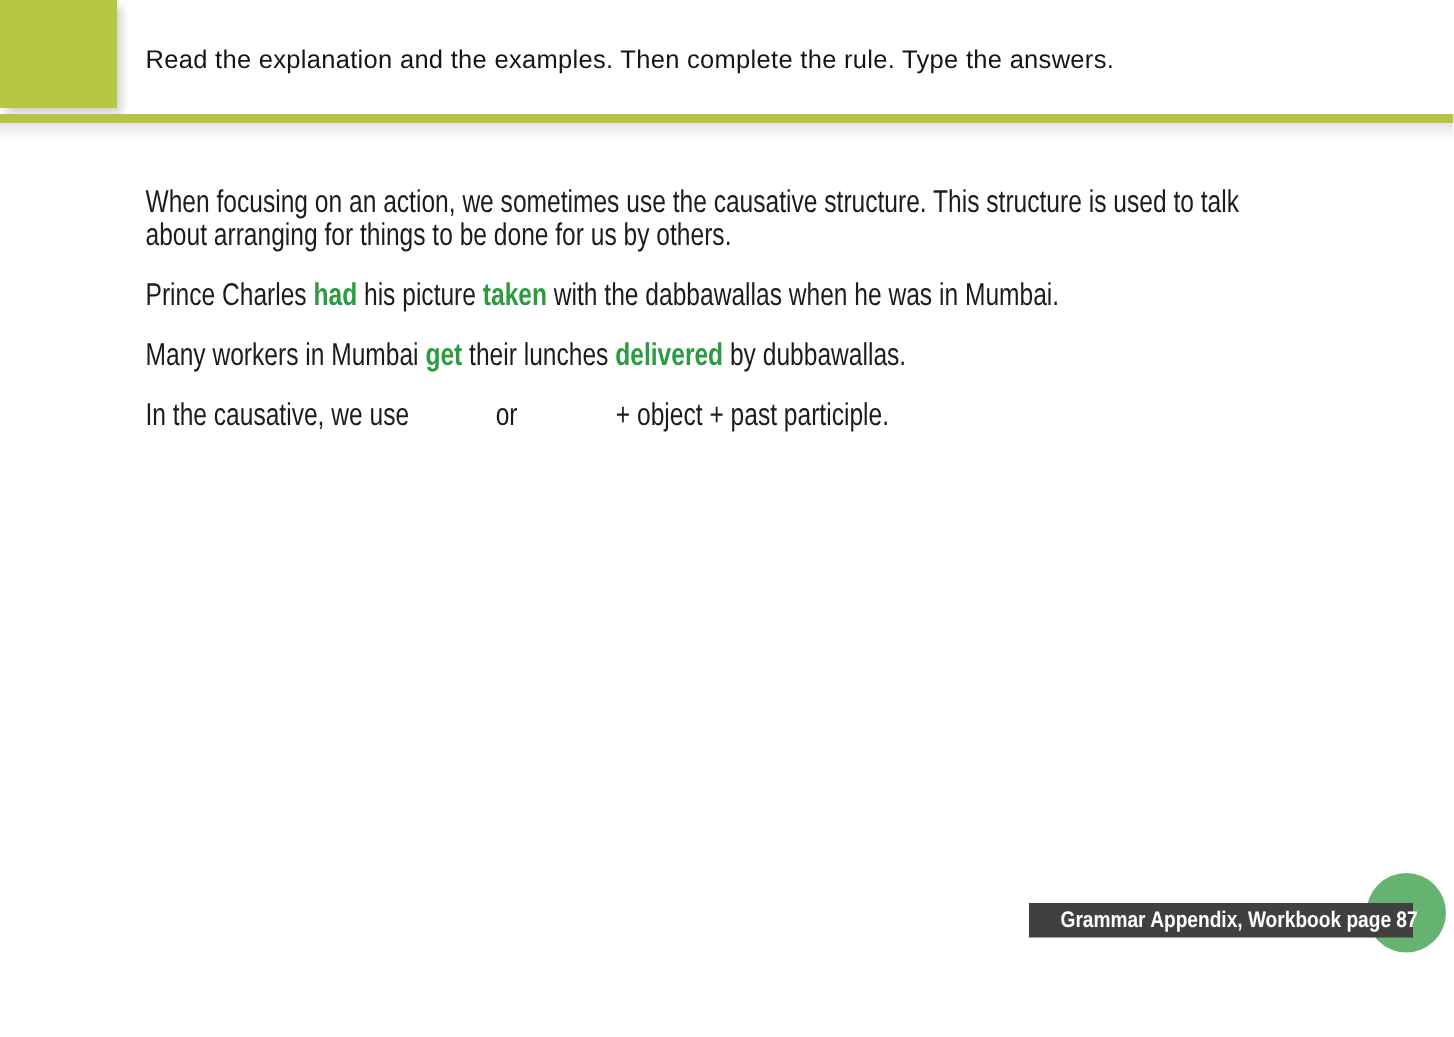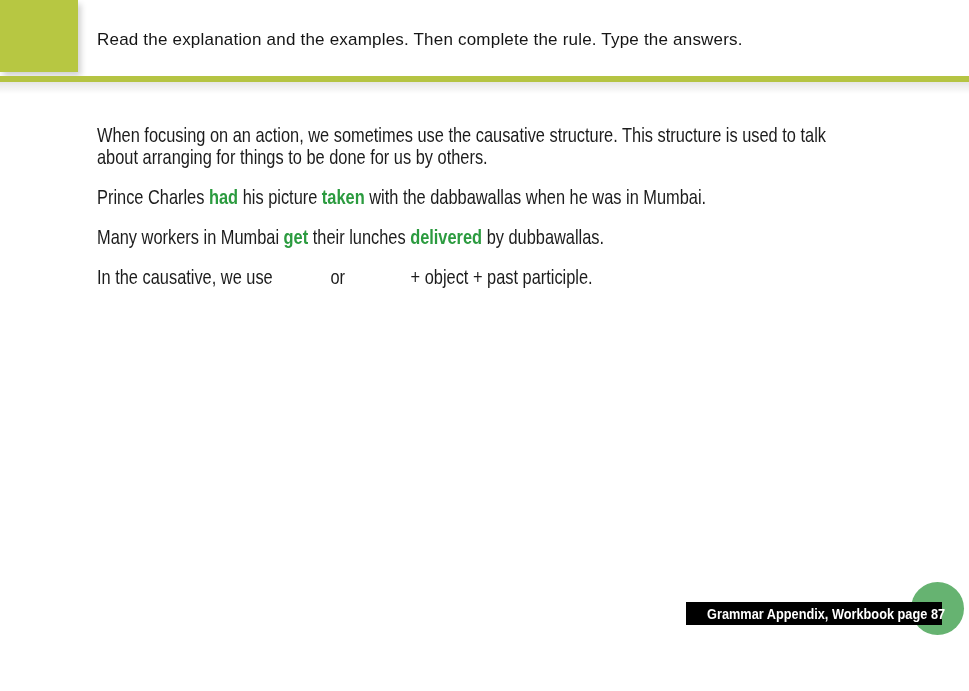--- a/index.html
+++ b/index.html
@@ -65,21 +65,21 @@
   .ref-circle {
     position: absolute; left: 911px; top: 582px;
     width: 53px; height: 53px;
     border-radius: 50%;
     background: #66b371;
     z-index: 1;
   }
   .ref-badge {
     position: absolute; left: 686px; top: 602px;
     width: 256px; height: 23px;
-    background: #000000;
+    background: #404040;
     z-index: 2;
     text-align: center;
     line-height: 23px;
   }
   .ref-badge span {
     display: inline-block;
     transform: scaleX(0.85);
     transform-origin: 50% 50%;
     color: #ffffff;
     font-weight: bold;

